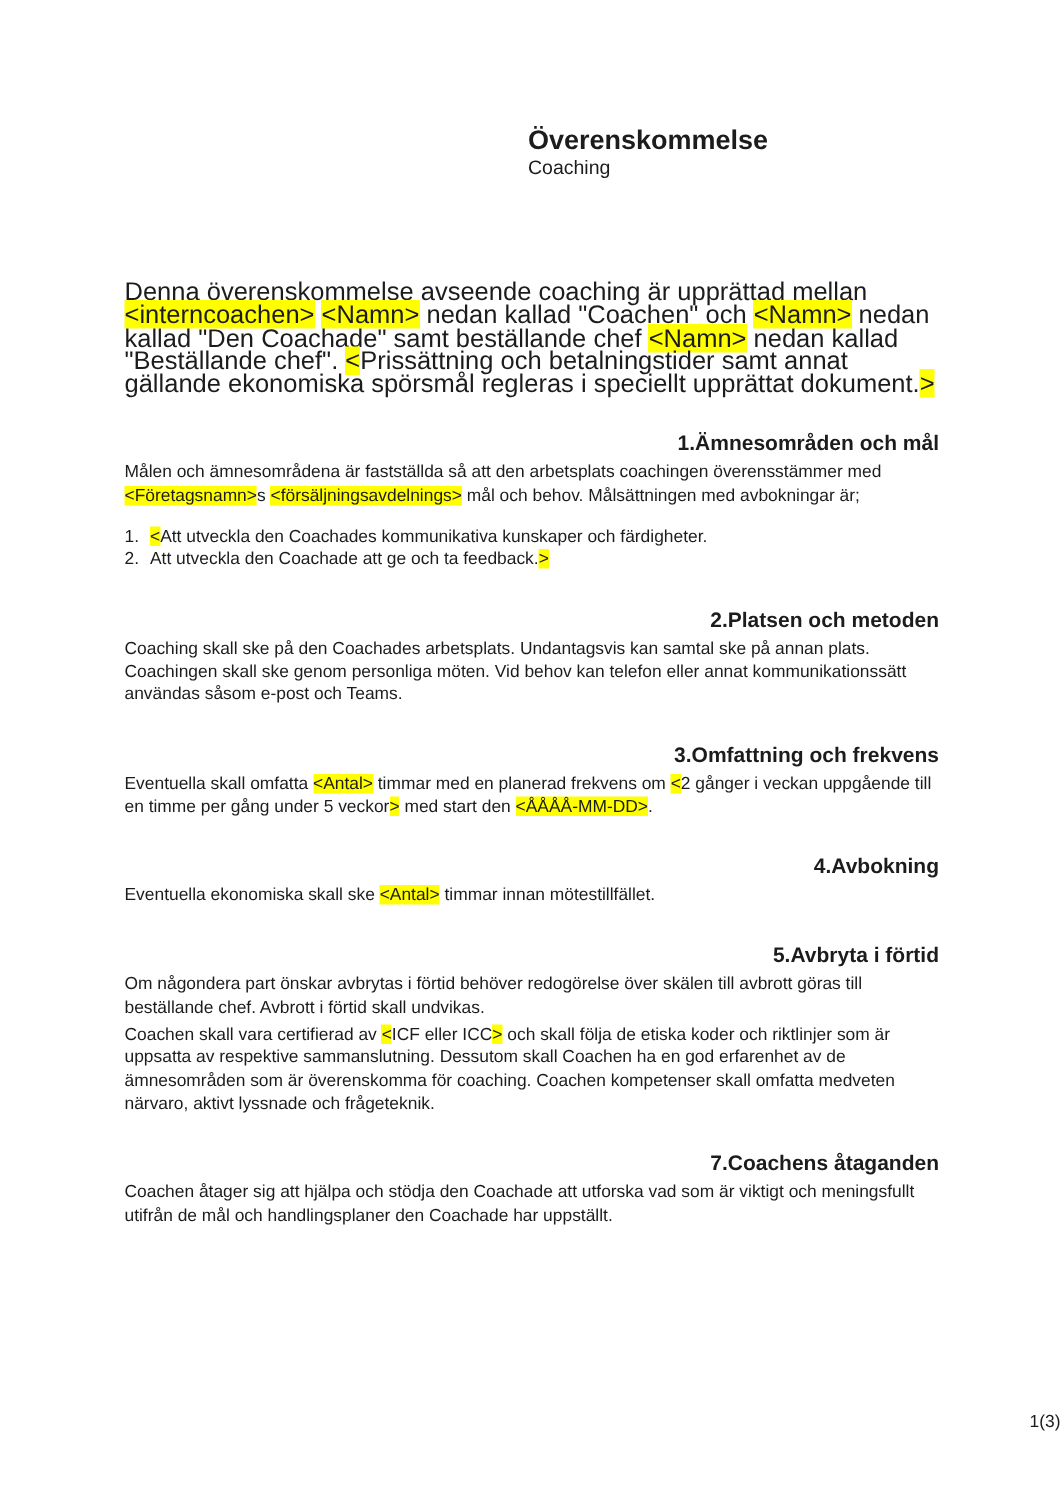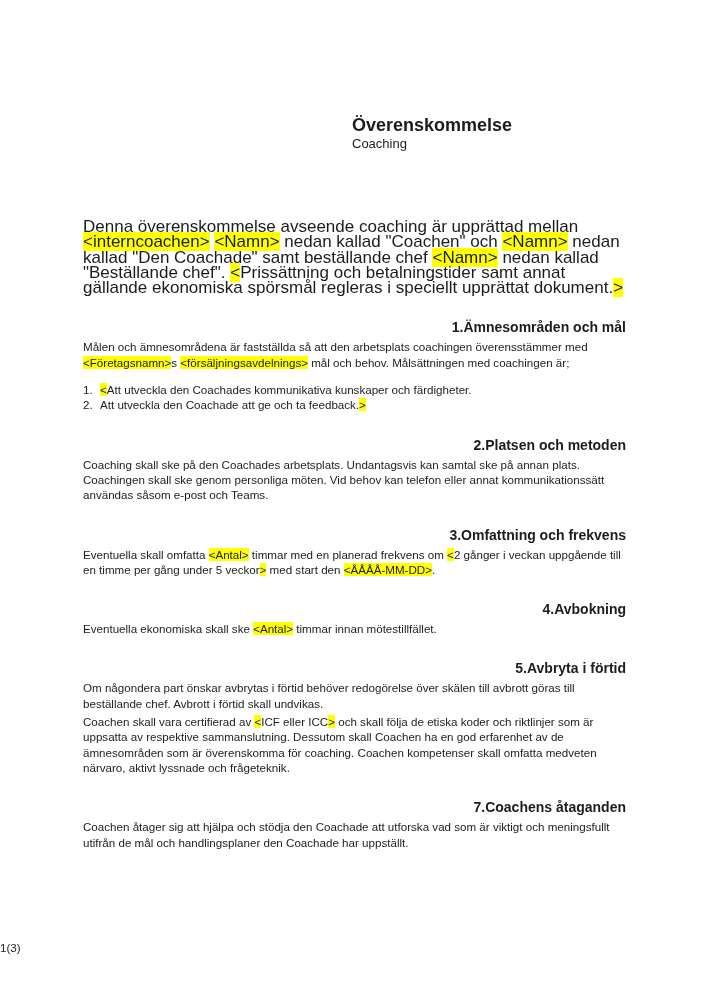--- a/index.html
+++ b/index.html
@@ -13,58 +13,57 @@
   .page {
     position: relative;
     width: 707px; height: 1000px;
     background: #ffffff;
     overflow: hidden;
   }
   .content {
     position: absolute;
     left: 83px; top: 0;
     width: 543px;
-    margin-top: 32px;
   }
   .doc-header { margin-top: 82px; padding-left: 269px; }
   .doc-title  { font-size: 18px; line-height: 22px; font-weight: bold; white-space: nowrap; }
   .doc-subtitle { font-size: 13px; line-height: 16px; font-weight: normal; }
   .intro { margin-top: 67px; font-size: 17px; line-height: 15.3px; }
   .sec-heading { margin-top: 24px; font-size: 14px; line-height: 17px; font-weight: bold; text-align: right; }
   .sec-num { display: inline-block; width: 37px; }
   .sec-body { margin-top: 3px; font-size: 11.6px; line-height: 15.3px; }
   .sec-list { margin-top: 12px; font-size: 11.6px; line-height: 15.3px; }
   .list-item { display: flex; }
   .li-num { flex: 0 0 17px; }
   .li-text { flex: 1; }
   .hl { background: #ffff00; }
   .page-footer {
     position: absolute;
     left: 0; right: 0; top: 940px;
-    text-align: left;
+    text-align: right;
     font-size: 11.6px; line-height: 15px;
   }
 </style>
 </head>
 <body>
 
 <div class="page">
   <div class="content">
 
     <header class="doc-header">
       <h1 class="doc-title">Överenskommelse</h1>
       <div class="doc-subtitle">Coaching</div>
     </header>
 
     <p class="intro"><span>Denna överenskommelse avseende coaching är upprättad mellan </span><span class="hl">&lt;interncoachen&gt;</span><span> </span><span class="hl">&lt;Namn&gt;</span><span> nedan kallad "Coachen" och </span><span class="hl">&lt;Namn&gt;</span><span> nedan kallad "Den Coachade" samt beställande chef </span><span class="hl">&lt;Namn&gt;</span><span> nedan kallad "Beställande chef". </span><span class="hl">&lt;</span><span>Prissättning och betalningstider samt annat gällande ekonomiska spörsmål regleras i speciellt upprättat dokument.</span><span class="hl">&gt;</span></p>
 
     <div id="sections">
   <section class="doc-section">
     <h2 class="sec-heading"><span class="sec-num">1.</span><span class="sec-title">Ämnesområden och mål</span></h2>
-    <p class="sec-body"><span>Målen och ämnesområdena är fastställda så att den arbetsplats coachingen överensstämmer med </span><span class="hl">&lt;Företagsnamn&gt;</span><span>s </span><span class="hl">&lt;försäljningsavdelnings&gt;</span><span> mål och behov. Målsättningen med coachingen är;</span></p>
+    <p class="sec-body"><span>Målen och ämnesområdena är fastställda så att den arbetsplats coachingen överensstämmer med </span><span class="hl">&lt;Företagsnamn&gt;</span><span>s </span><span class="hl">&lt;försäljningsavdelnings&gt;</span><span> mål och behov. Målsättningen med avbokningar är;</span></p>
   <div class="sec-list">
             <div class="list-item">
               <span class="li-num">1.</span>
               <span class="li-text"><span class="hl">&lt;</span><span>Att utveckla den Coachades kommunikativa kunskaper och färdigheter.</span></span>
             </div>
             <div class="list-item">
               <span class="li-num">2.</span>
               <span class="li-text"><span>Att utveckla den Coachade att ge och ta feedback.</span><span class="hl">&gt;</span></span>
             </div>
           </div>

